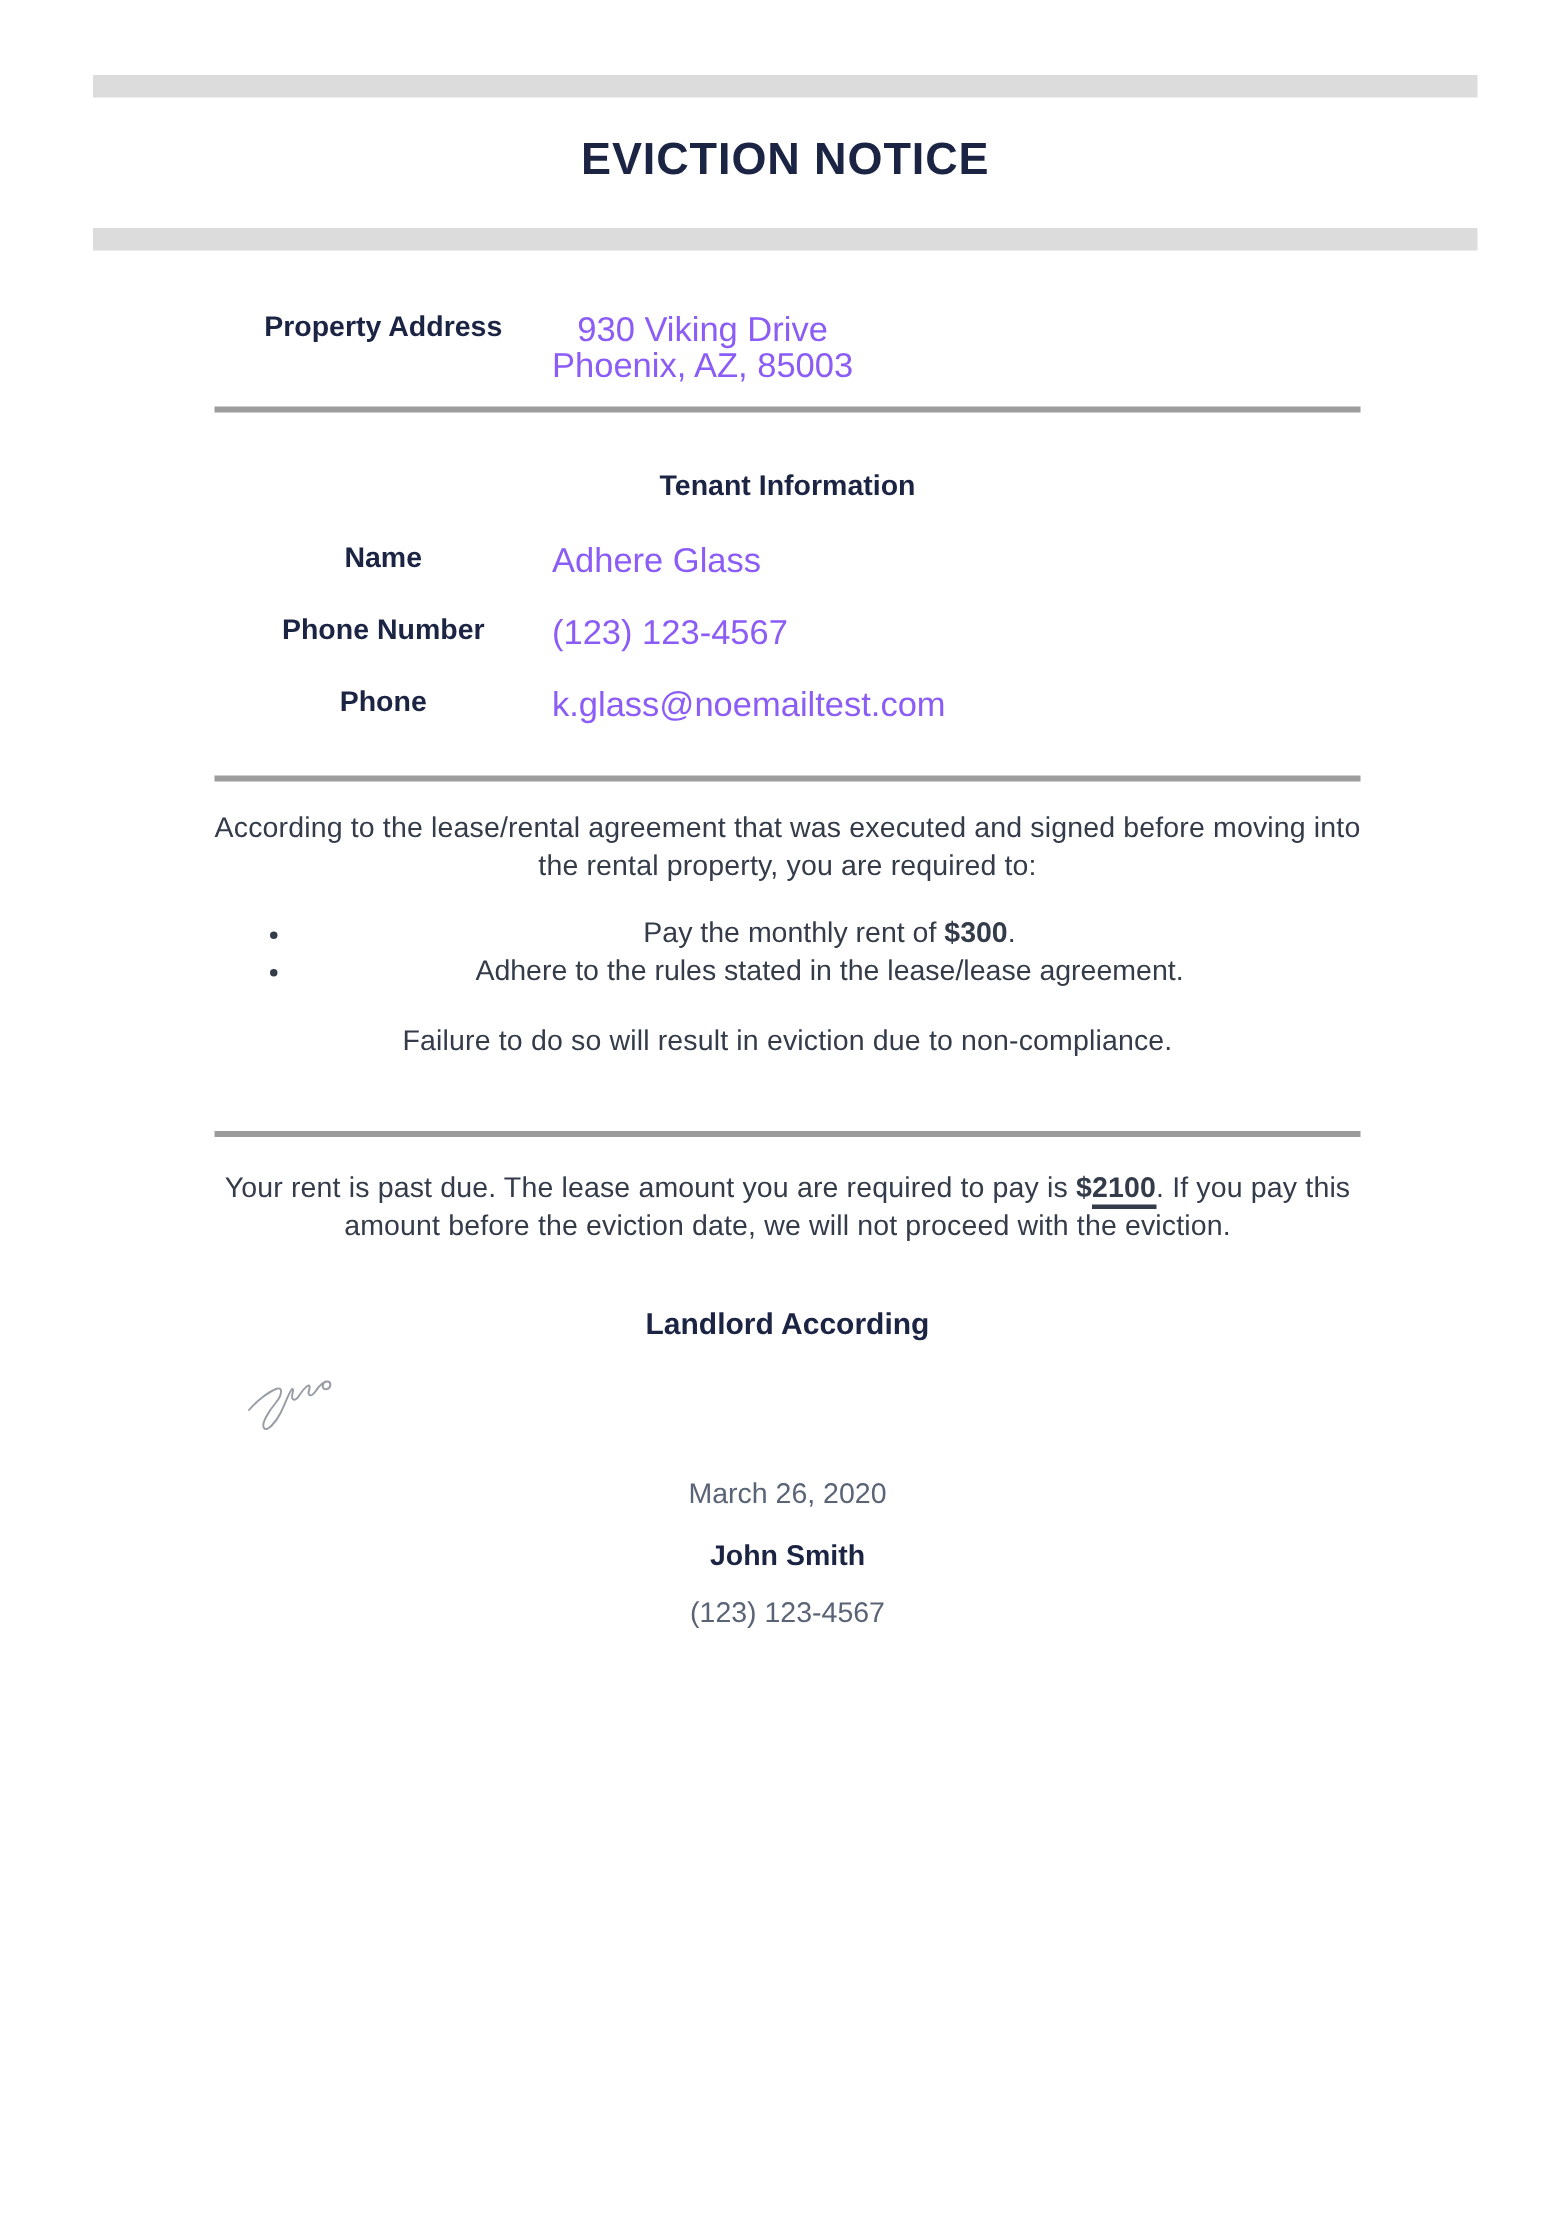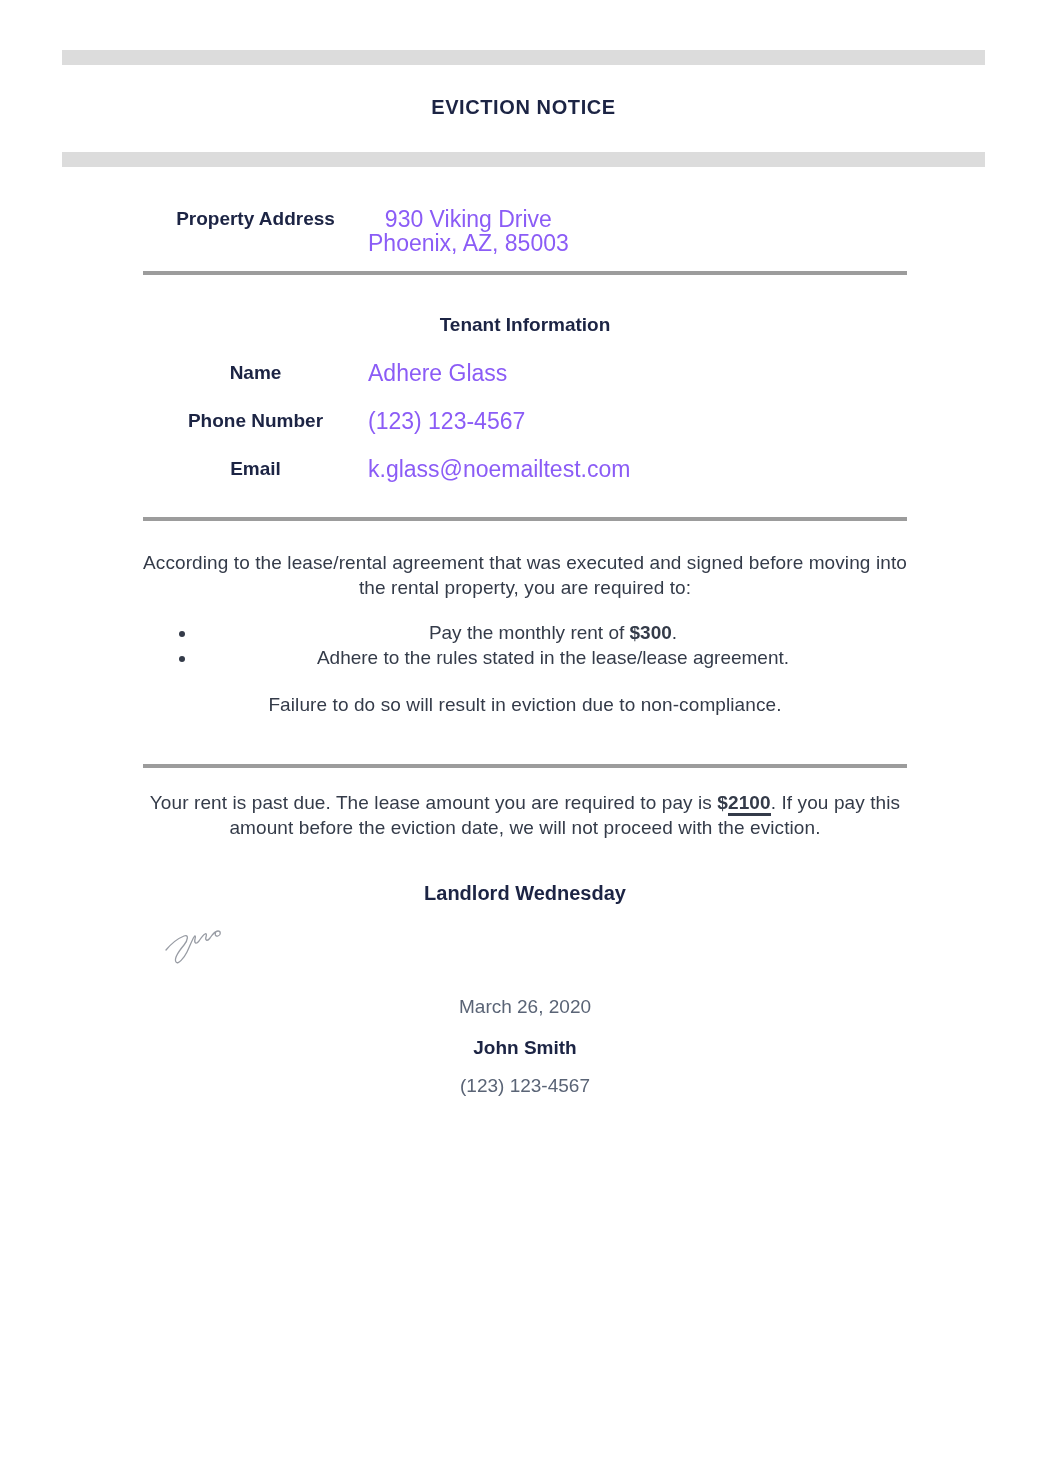--- a/index.html
+++ b/index.html
@@ -15,21 +15,21 @@
   .bar {
     height: 15px; width: 923px; margin-left: 62px;
     background: #dcdcdc;
   }
   .bar-top { margin-top: 50px; }
   .bar-under-title { margin-top: 27px; }
 
   .doc-title {
     width: 923px; margin: 24px 0 0 62px;
     text-align: center;
-    font-size: 20px; line-height: 36px;
+    font-size: 30px; line-height: 36px;
     font-weight: 700; letter-spacing: 0.6px;
     color: #1c2444;
   }
 
   .content { margin-left: 143px; width: 764px; font-size: 19px; text-align: center; }
 
   .divider { border: none; height: 4px; background: #9c9c9c; margin: 0; }
   .divider-1 { margin-top: 16px; }
   .divider-2 { margin-top: 36px; }
   .divider-3 { margin-top: 47px; }
@@ -42,21 +42,21 @@
   }
   .kv-value { color: #8b5cf6; font-size: 23px; }
 
   .section-heading {
     margin-top: 38px;
     font-size: 19px; line-height: 24px;
     font-weight: 700; color: #1c2444;
   }
 
   .para { line-height: 25px; color: #343b49; letter-spacing: 0.1px; }
-  .para-intro { margin-top: 29px; }
+  .para-intro { margin-top: 19px; }
   .para-failure { margin-top: 22px; }
   .para-leave { margin-top: 50px; }
   .para-rent { margin-top: 22px; }
 
   ul.obligations {
     margin: 20px 0 0 0; padding: 0 0 0 54px;
     line-height: 25px;
   }
   ul.obligations li { padding-left: 2px; }
 
@@ -106,41 +106,41 @@
       <div class="kv-label">Name</div>
       <div class="kv-value">Adhere Glass</div>
     </div>
 
     <div class="kv-row">
       <div class="kv-label">Phone Number</div>
       <div class="kv-value">(123) 123-4567</div>
     </div>
 
     <div class="kv-row">
-      <div class="kv-label">Email</div>
+      <div class="kv-label">Phone</div>
       <div class="kv-value">k.glass@noemailtest.com</div>
     </div>
 
     <hr class="divider divider-2">
 
     <p class="para para-intro" style="margin-bottom:0;">According to the lease/rental agreement that was executed and signed before moving into the rental property, you are required to:</p>
 
     <ul class="obligations">
       <li><span>Pay the monthly rent of </span><span class="bold">$300</span><span>.</span></li>
       <li>Adhere to the rules stated in the lease/lease agreement.</li>
     </ul>
 
     <p class="para para-failure" style="margin-bottom:0;">Failure to do so will result in eviction due to non-compliance.</p>
 
     <hr class="divider divider-3">
 
 
     <p class="para para-rent" style="margin-bottom:0;"><span>Your rent is past due. The lease amount you are required to pay is </span><span class="bold">$</span><span class="bold-underline">2100</span><span>. If you pay this amount before the eviction date, we will not proceed with the eviction.</span></p>
 
-    <h2 class="sig-heading">Landlord Wednesday</h2>
+    <h2 class="sig-heading">Landlord According</h2>
 
     <svg class="sig-scribble" width="64" height="44" viewBox="0 0 64 44" fill="none" xmlns="http://www.w3.org/2000/svg">
       <path d="M3 27 C8 21, 16 15, 21 13 C26 11, 25 17, 21 22 C16 28, 11 36, 13 39 C15 42, 21 35, 24 29 C27 23, 29 17, 31 14 C32 12, 33 13, 32 16 C31 20, 33 22, 36 18 C38 15, 40 12, 42 11 C43 10, 44 11, 43 14 C42 17, 44 19, 47 15 C49 12, 52 8, 55 8 C58 8, 58 12, 55 13 C52 14, 51 10, 54 8" stroke="#989ca4" stroke-width="1.3" stroke-linecap="round" fill="none"></path>
     </svg>
 
     <div class="sig-date">March 26, 2020</div>
     <div class="sig-name">John Smith</div>
     <div class="sig-phone">(123) 123-4567</div>
 
   </div>

